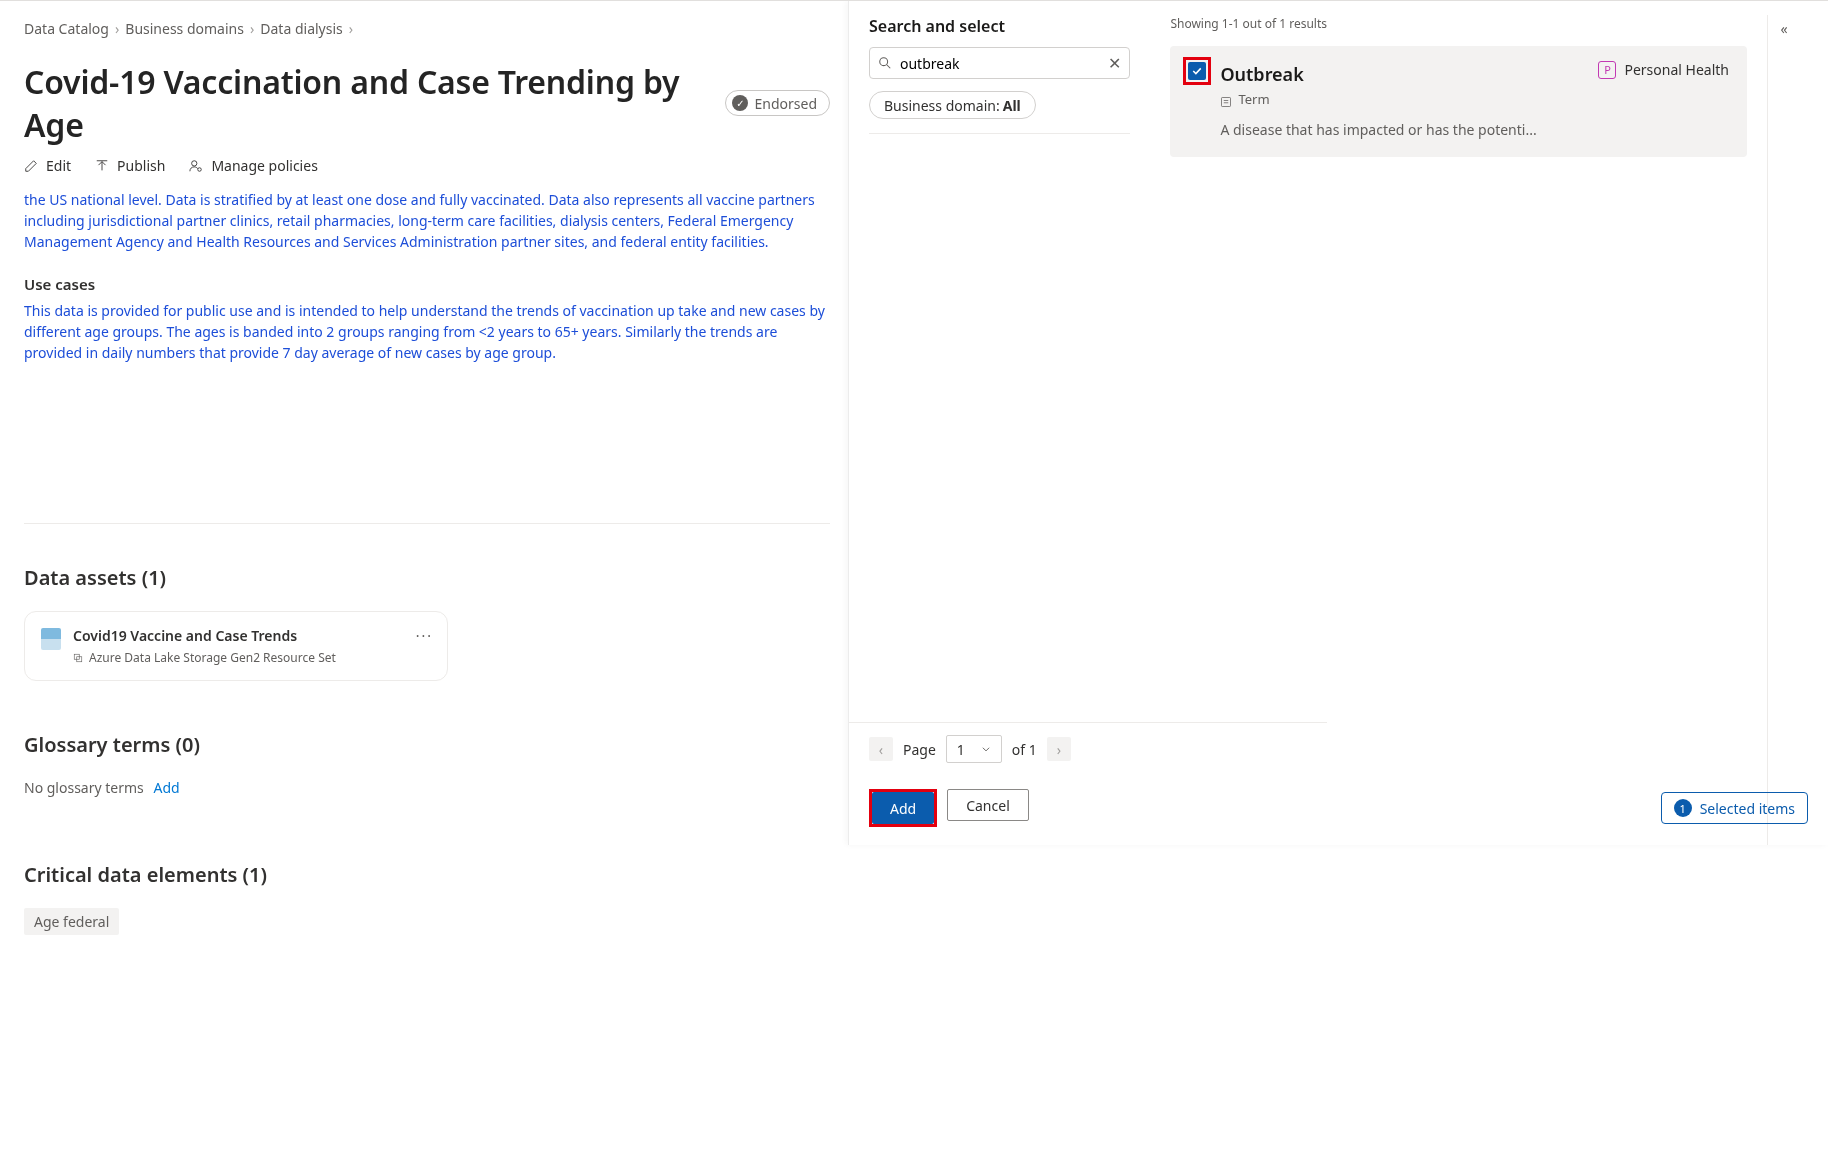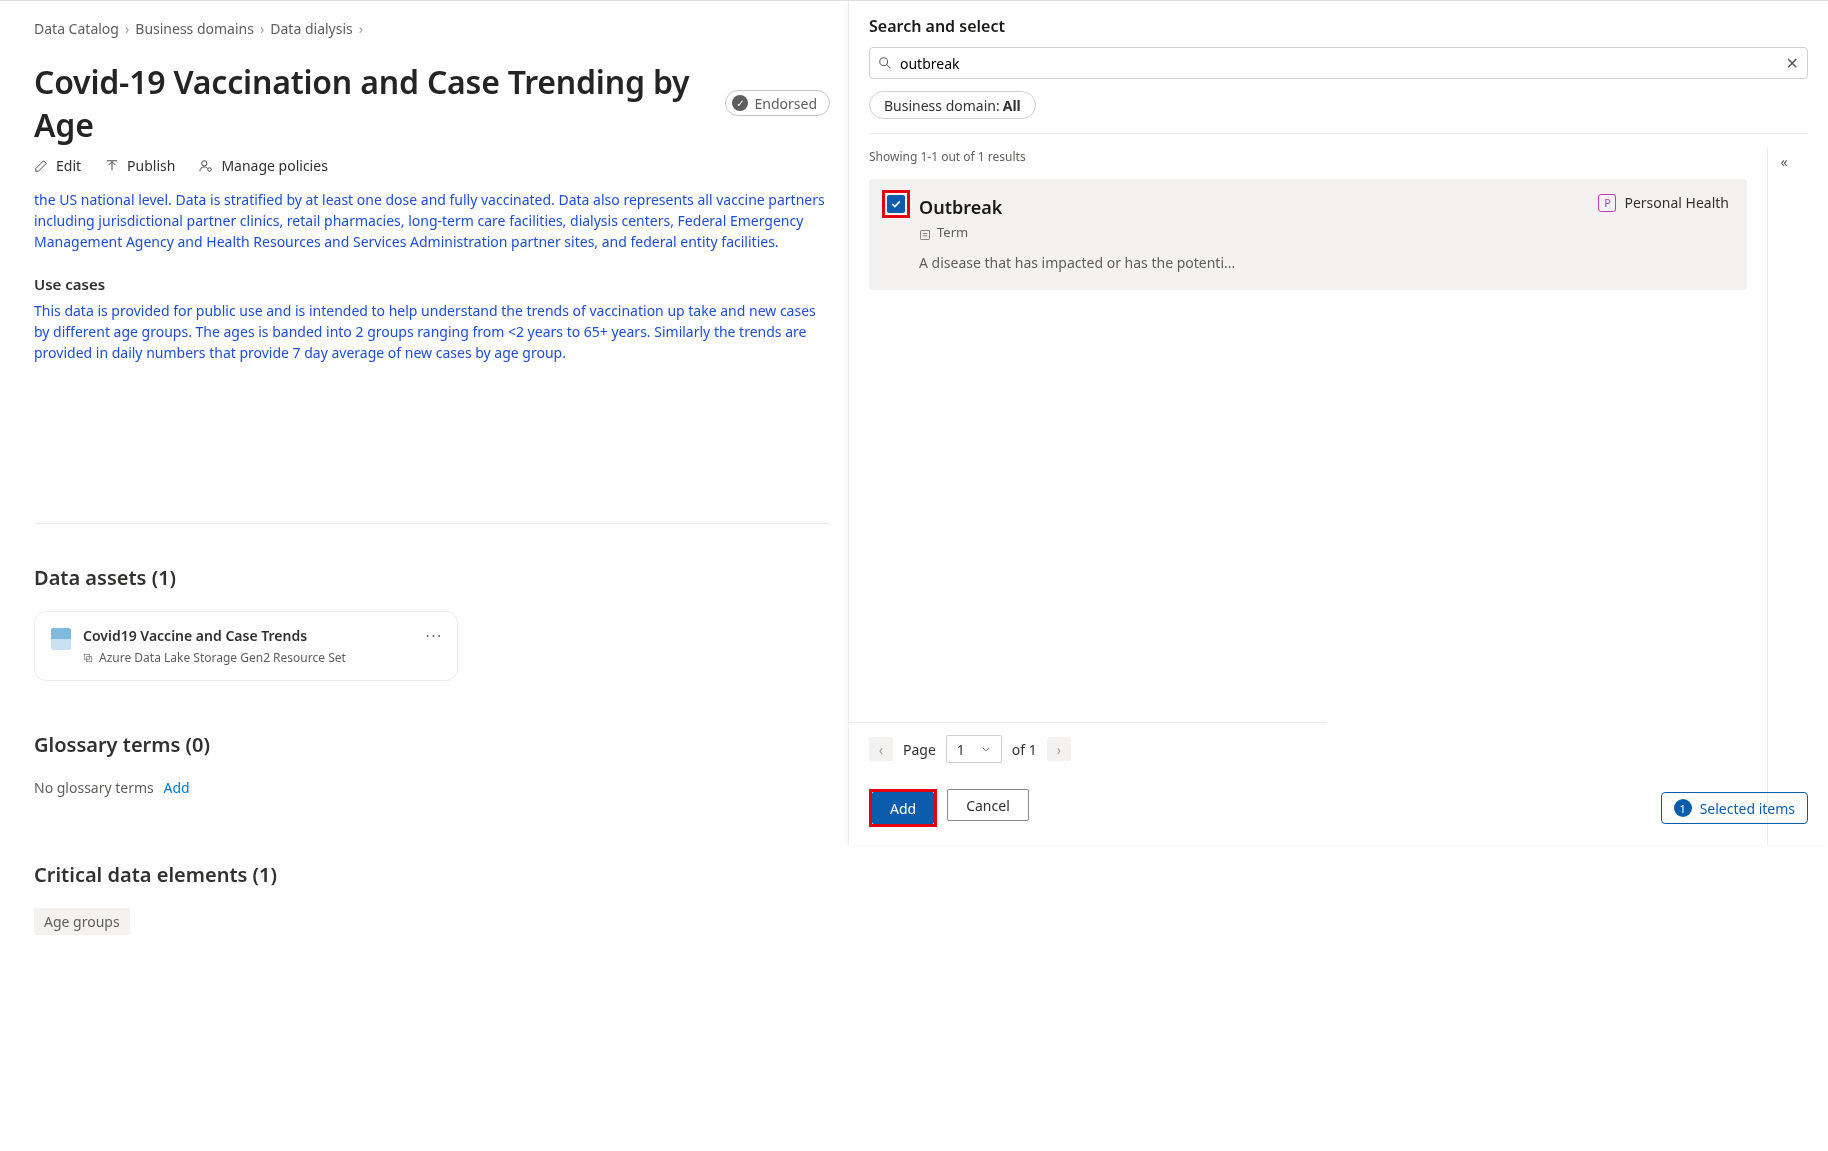--- a/index.html
+++ b/index.html
@@ -1,19 +1,19 @@
 <!DOCTYPE html>
 <html><head>
 <meta charset="utf-8">
 <style>
 * { box-sizing: border-box; margin: 0; padding: 0; font-family: "Segoe UI", system-ui, sans-serif; }
 body { width: 1828px; height: 1151px; background: #fff; color: #323130; position: relative; overflow: hidden; border-top: 1px solid #e1dfdd;}
 
 
-.main { position: absolute; left: 0; top: 0; width: 848px; height: 1151px; padding: 18px 18px 0 34px; }
+.main { position: absolute; left: 0; top: 0; width: 848px; height: 1151px; padding: 18px 18px 0 24px; }
 .breadcrumb { font-size: 14px; color: #605e5c; display: flex; align-items: center; gap: 6px; margin-bottom: 22px; }
 .breadcrumb .crumb { color: #605e5c; }
 .breadcrumb .sep { color: #a19f9d; }
 .title-row { display: flex; align-items: center; gap: 14px; margin-bottom: 10px; }
 h1.page-title { font-size: 32px; font-weight: 600; color: #242424; letter-spacing: -0.2px; }
 .endorsed-pill { border: 1px solid #c8c6c4; border-radius: 14px; height: 26px; display: flex; align-items: center; gap: 6px; padding: 0 12px 0 6px; font-size: 14px; color: #605e5c; }
 .endorsed-pill .circle { width: 16px; height: 16px; border-radius: 50%; background: #605e5c; display: flex; align-items: center; justify-content: center; color:#fff; font-size:10px; }
 .meta-row { display: flex; align-items: center; gap: 14px; font-size: 14px; color: #605e5c; margin-bottom: 24px; }
 .meta-row .div { width: 1px; height: 16px; background: #d2d0ce; }
 .meta-row .dataset { display: flex; align-items: center; gap: 6px; }
@@ -28,21 +28,21 @@
 .asset-card .aicon { width: 20px; height: 22px; background: linear-gradient(180deg,#7fbadf 0%,#7fbadf 50%,#c8e0ef 50%,#c8e0ef 100%); border-radius:2px; margin-top:2px; }
 .asset-card .aname { font-size: 14px; font-weight: 600; color: #323130; }
 .asset-card .asub { font-size: 12px; color: #605e5c; margin-top: 4px; display:flex; gap:6px; align-items:center;}
 .asset-card .more { position: absolute; right: 14px; top: 14px; color:#605e5c; letter-spacing:2px; font-size:14px; cursor:pointer;}
 .glossary-row { font-size: 14px; color: #605e5c; margin-bottom: 44px;}
 .glossary-row .addlink { color: #0078d4; margin-left: 6px; cursor:pointer;}
 .cde-tag { display:inline-block; background:#f3f2f1; padding:4px 10px; font-size:14px; color:#605e5c; border-radius:2px; }
 .section-gap { height: 50px; }
 
 
-.panel { position: absolute; right: 0; top: 0; width: 980px; height: 844px; background: #fff; border-left: 1px solid #ececec; box-shadow: -2px 0 6px rgba(0,0,0,0.04); display:flex; flex-direction:column; }
+.panel { position: absolute; right: 0; top: 0; width: 980px; height: 844px; background: #fff; border-left: 1px solid #ececec; box-shadow: -2px 0 6px rgba(0,0,0,0.04); display:flex; flex-direction:row; }
 .panel-header { padding: 14px 20px 0 20px; }
 .panel-title { font-size: 16px; font-weight: 600; color: #1b1a19; margin-bottom: 10px; }
 .search-wrap { border: 1px solid #d2d0ce; border-radius: 4px; height: 32px; display:flex; align-items:center; padding: 0 8px; gap:8px; }
 .search-wrap input { flex:1; border:none; outline:none; font-size:14px; }
 .search-wrap .clear { color:#605e5c; cursor:pointer; font-size:16px; line-height:1; }
 .filter-pill { margin-top: 12px; display:inline-flex; align-items:center; border:1px solid #d2d0ce; border-radius:16px; height:28px; padding:0 14px; font-size:14px; color:#323130; }
 .filter-pill b { margin-left: 3px; }
 .panel-divider { border:none; border-top:1px solid #edebe9; margin-top:14px; }
 .panel-body { flex:1; display:flex; padding: 14px 28px 0 20px; position:relative; min-height:0; }
 .panel-left { flex:1; min-width:0; border-right:1px solid #edebe9; padding-right:20px; display:flex; flex-direction:column;}
@@ -146,21 +146,21 @@
 
   <h2 class="section-h">Glossary terms (0)</h2>
   <div class="glossary-row">
     <span>No glossary terms</span>
     <span class="addlink">Add</span>
   </div>
 
   <div style="height:20px"></div>
 
   <h2 class="section-h">Critical data elements (1)</h2>
-  <span class="cde-tag">Age groups</span>
+  <span class="cde-tag">Age federal</span>
 
 </div>
 
 <div class="panel">
 
   <div class="panel-header">
     <div class="panel-title">Search and select</div>
     <div class="search-wrap">
       <svg width="14" height="14" viewBox="0 0 16 16" fill="none" stroke="#605e5c" stroke-width="1.2">
           <circle cx="6.5" cy="6.5" r="4.5"></circle>

